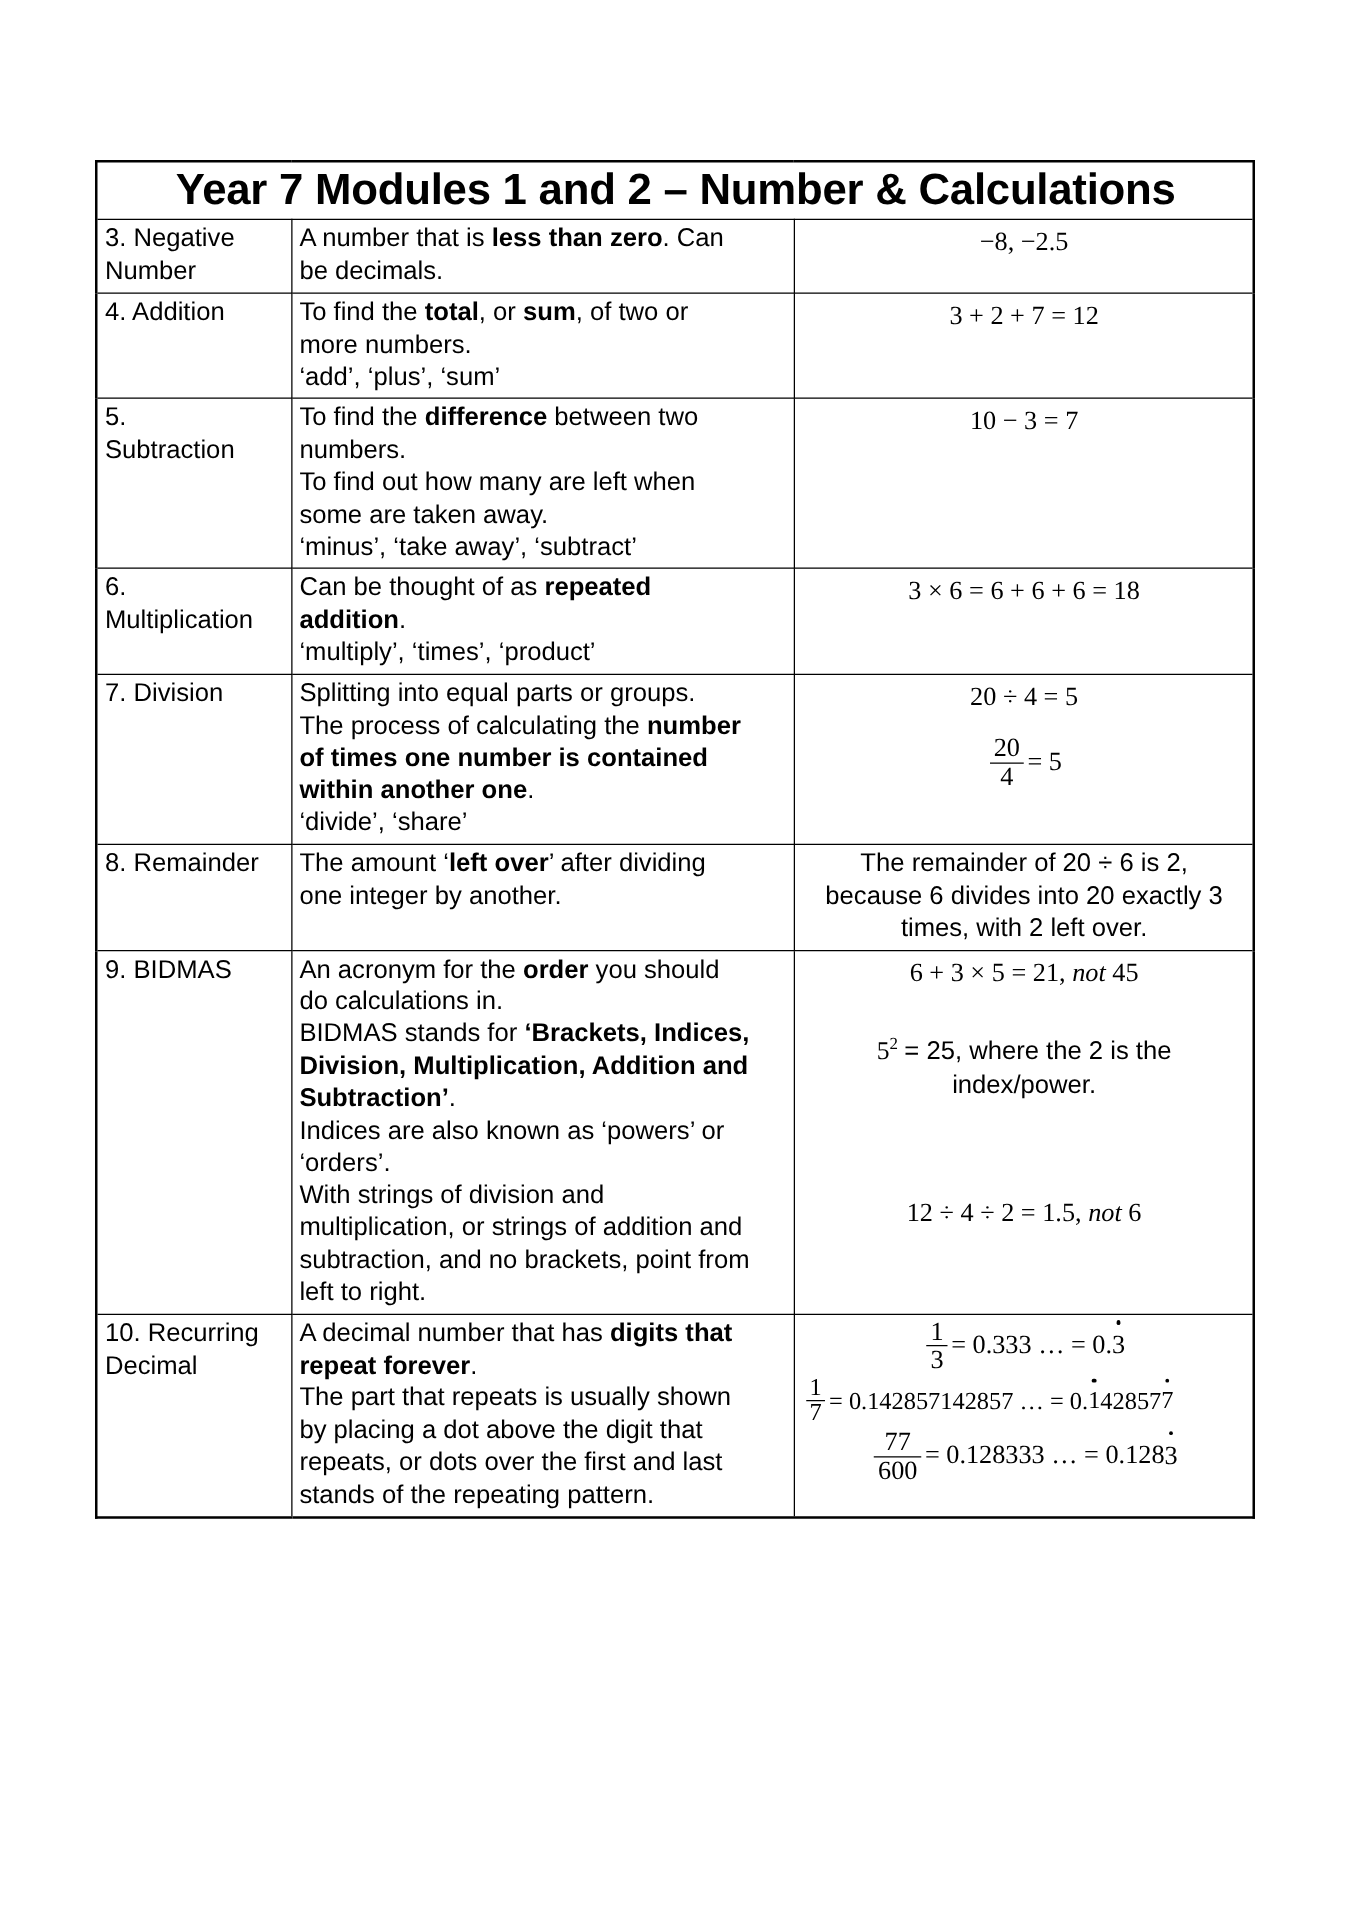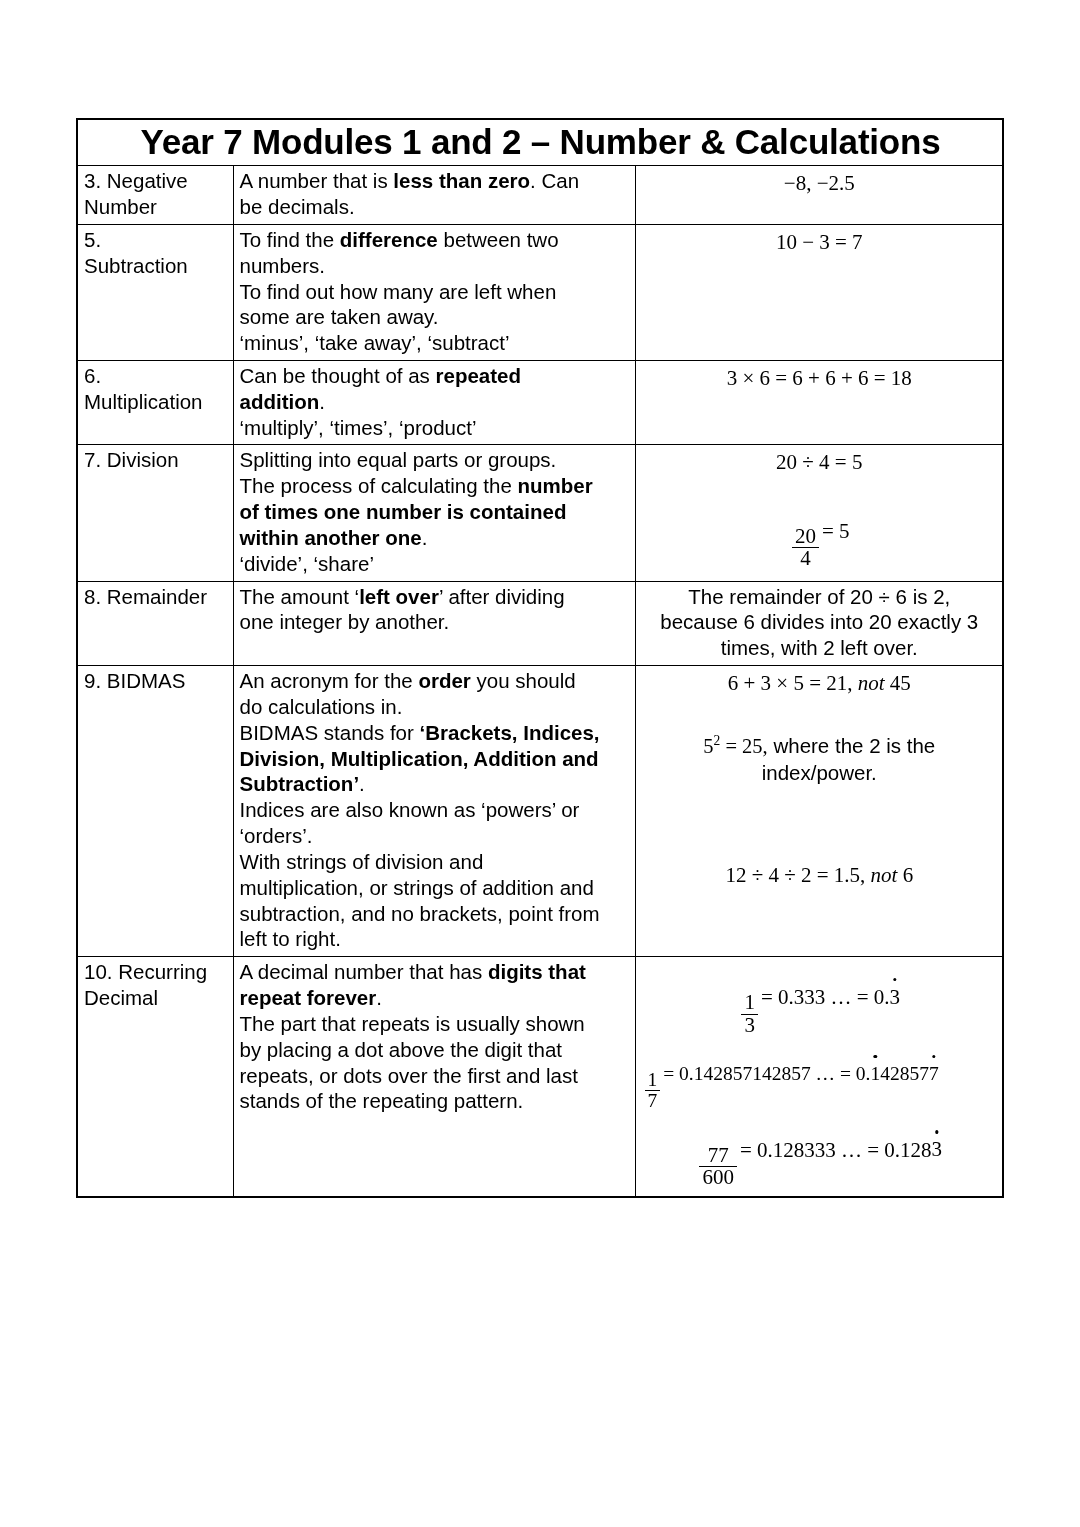--- a/index.html
+++ b/index.html
@@ -12,21 +12,21 @@
     height: 1527px;
     font-family: "Liberation Sans", sans-serif;
     color: #000000;
     position: relative;
     overflow: hidden;
   }
 
   .page {
     position: absolute;
     left: 76px;
-    top: 118px;
+    top: 128px;
     width: 757px;
   }
 
   table.kotable {
     border-collapse: collapse;
     width: 926px;
     table-layout: fixed;
     border: 2.2px solid #000;
   }
   table.kotable td {
@@ -106,21 +106,21 @@
   .frac {
     display: inline-block;
     vertical-align: middle;
     text-align: center;
     font-family: "Liberation Serif", serif;
     line-height: 1.02;
     margin: 0 3px;
     position: relative;
     top: -1px;
   }
-  .frac .num { display: block; padding: 0 3px; margin-top: 32px; }
+  .frac .num { display: block; padding: 0 3px; }
   .frac .den { display: block; padding: 0 3px; border-top: 1.6px solid #000; }
 
   
   .dotover {
     position: relative;
     display: inline-block;
   }
   .dotover::after {
     content: "";
     position: absolute;
@@ -165,20 +165,33 @@
         </td>
         <td class="def">
           <span class="ln">A number that is <b>less than zero</b>. Can</span>
           <span class="ln">be decimals.</span>
         </td>
         <td class="ex">
           <span class="math">−8, −2.5</span>
         </td>
       </tr>
 
+      <tr>
+        <td class="term">
+          <span>4. Addition</span>
+        </td>
+        <td class="def">
+          <span class="ln">To find the <b>total</b>, or <b>sum</b>, of two or</span>
+          <span class="ln">more numbers.</span>
+          <span class="ln">‘add’, ‘plus’, ‘sum’</span>
+        </td>
+        <td class="ex">
+          <span class="math">3 + 2 + 7 = 12</span>
+        </td>
+      </tr>
 
       <tr>
         <td class="term">
           <span>5.<br>Subtraction</span>
         </td>
         <td class="def">
           <span class="ln">To find the <b>difference</b> between two</span>
           <span class="ln">numbers.</span>
           <span class="ln">To find out how many are left when</span>
           <span class="ln">some are taken away.</span>
@@ -249,21 +262,21 @@
           <span class="ln">Indices are also known as ‘powers’ or</span>
           <span class="ln">‘orders’.</span>
           <span class="ln">With strings of division and</span>
           <span class="ln">multiplication, or strings of addition and</span>
           <span class="ln">subtraction, and no brackets, point from</span>
           <span class="ln">left to right.</span>
         </td>
         <td class="ex pad-top-2">
           <span class="math"><span>6 + 3 × 5 = 21,</span> <span class="it">not</span> <span>45</span></span>
           <span class="spacer-md"></span>
-          <span class="sans"><span style="font-family:'Liberation Serif',serif;">5<sup>2</sup> </span><span style="font-family:Liberation Serif, serif;">= 25,</span> <span>where the 2 is the</span></span>
+          <span class="sans"><span style="font-family:'Liberation Serif',serif;">5<sup>2</sup> </span><span style="font-family:Liberation Sans, sans-serif;">= 25,</span> <span>where the 2 is the</span></span>
           <span class="sans">index/power.</span>
           <span class="spacer-lg"></span>
           <span class="math"><span>12 ÷ 4 ÷ 2 = 1.5,</span> <span class="it">not</span> <span>6</span></span>
         </td>
       </tr>
 
       <tr>
         <td class="term">
           <span>10. Recurring Decimal</span>
         </td>

